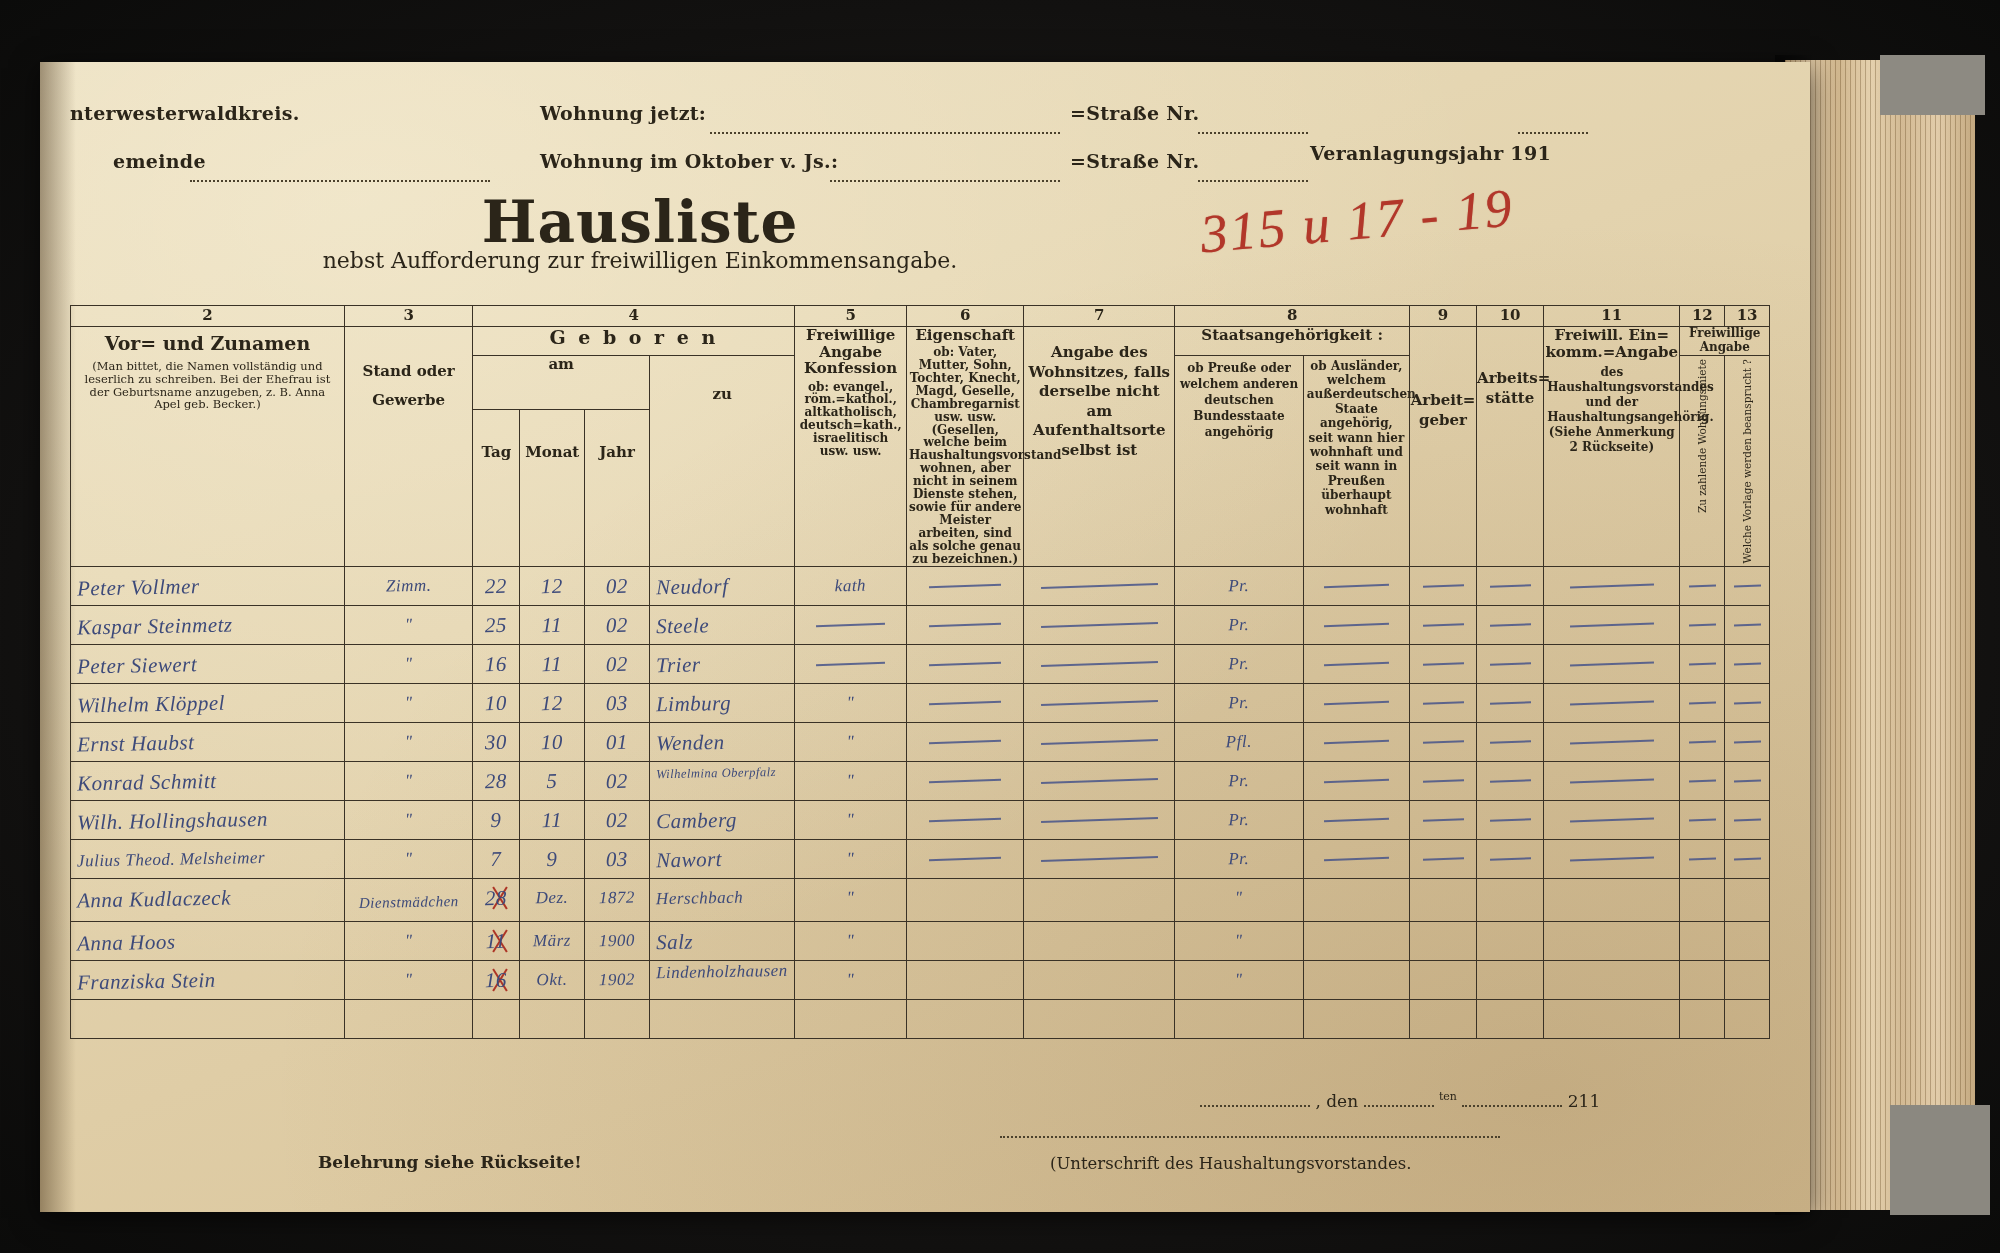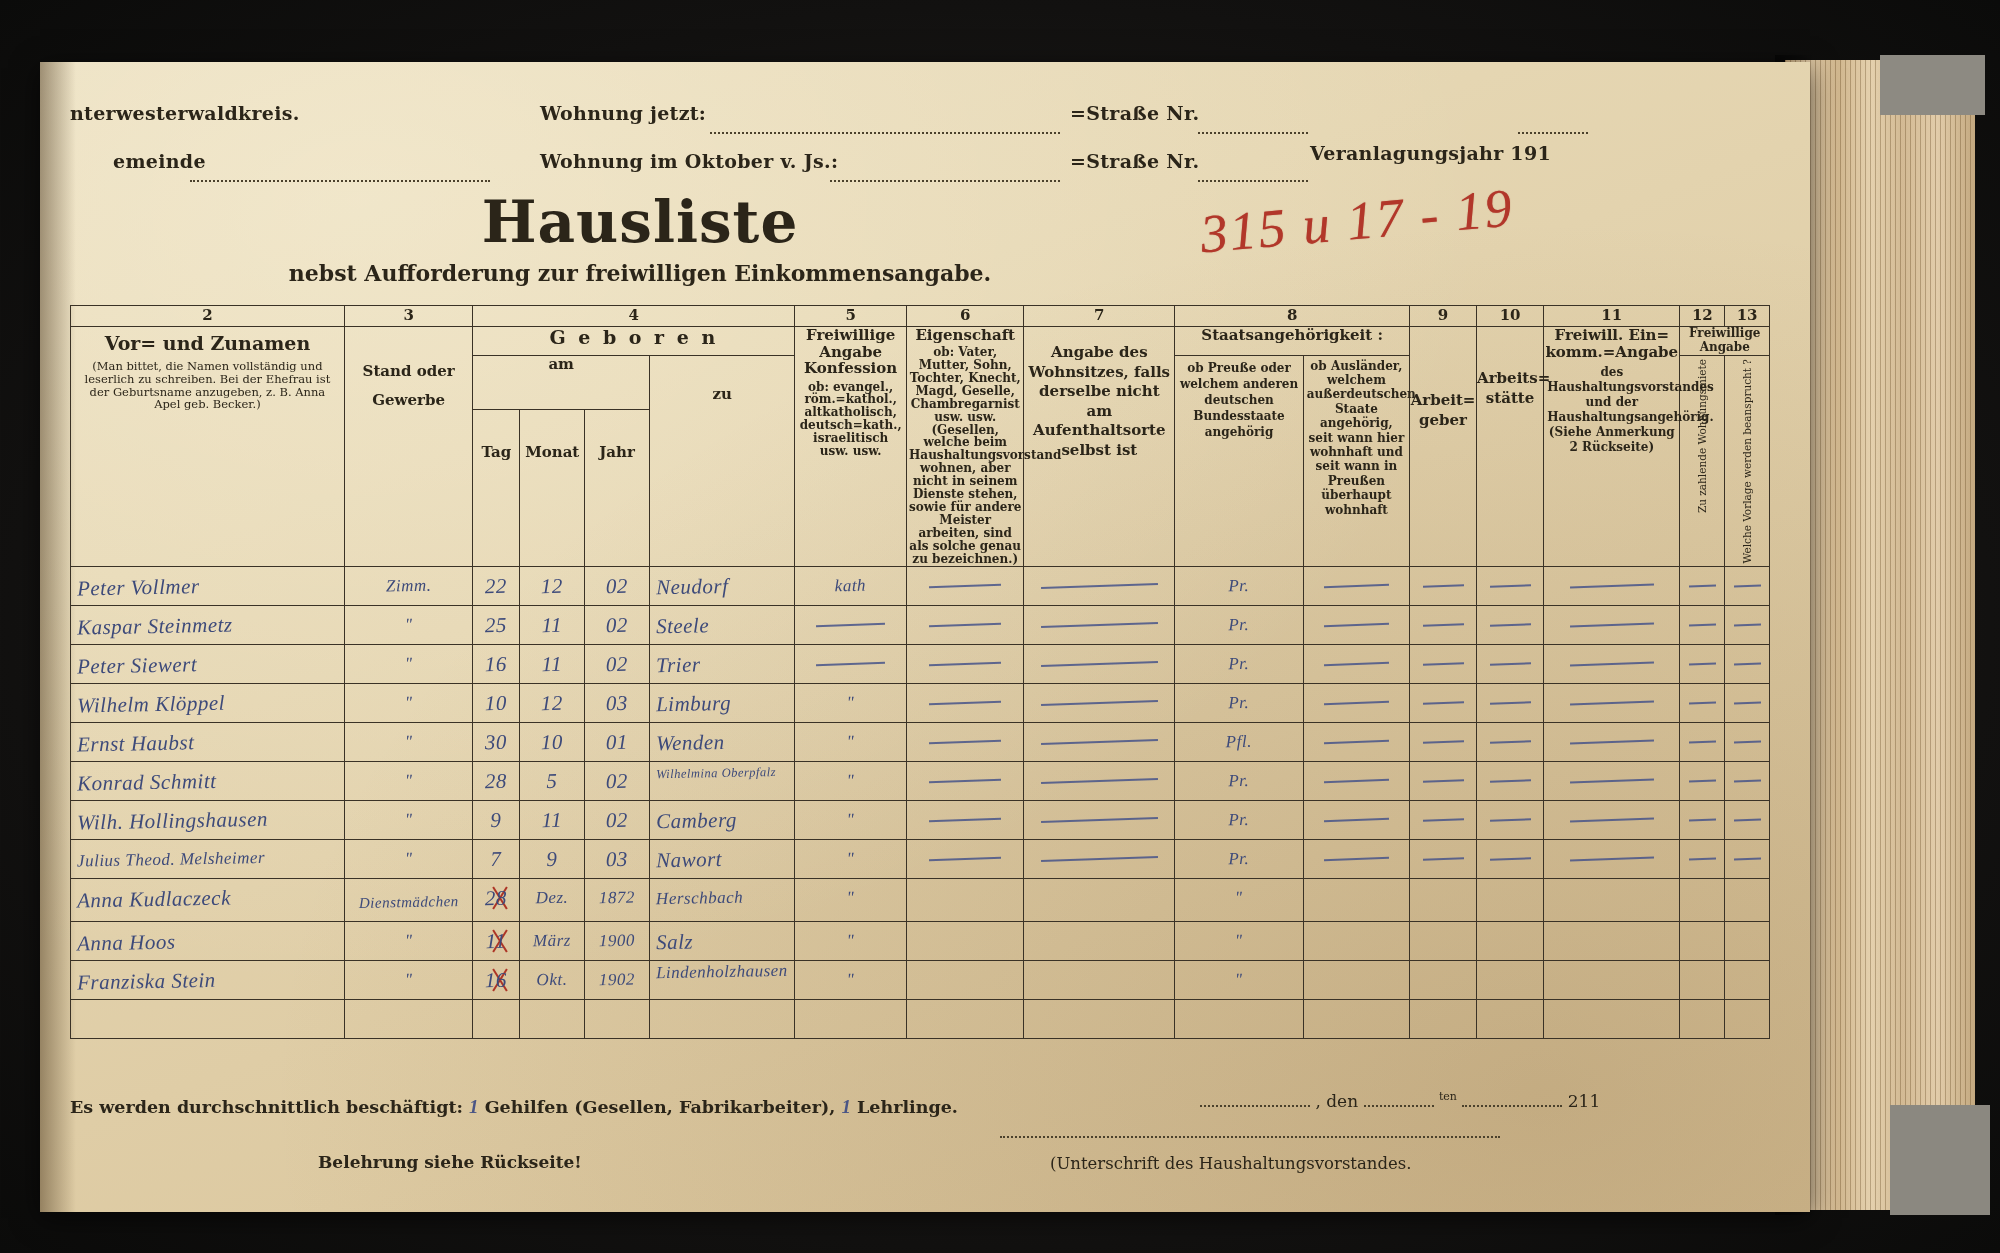--- a/index.html
+++ b/index.html
@@ -35,22 +35,22 @@
   .sheet{position:absolute;left:30px;top:30px;width:1700px;height:1090px;color:#2b2519;}
 
   
   .frak{font-family:"DejaVu Serif",serif;font-weight:bold;letter-spacing:.3px;}
   .hdr{position:absolute;left:0;top:0;width:100%;height:210px;}
   .hl{position:absolute;font-size:19px;}
   .dots{display:inline-block;border-bottom:2px dotted #4b412c;height:16px;vertical-align:bottom;}
 
   .title{position:absolute;left:0;top:96px;width:1140px;text-align:center;
      font-family:"DejaVu Serif",serif;font-weight:bold;font-size:58px;letter-spacing:1px;}
-  .subtitle{position:absolute;left:0;top:168px;width:1140px;text-align:center;
-     font-family:"DejaVu Serif",serif;font-weight:bold;font-size:22px;}
+  .subtitle{position:absolute;left:0;top:156px;width:1140px;text-align:center;
+     font-family:"DejaVu Serif",serif;font-weight:normal;font-size:22px;}
 
   .redmark{position:absolute;left:1130px;top:98px;font-family:"Liberation Serif",serif;
      font-size:54px;color:#b2372a;transform:rotate(-5deg);font-style:italic;letter-spacing:2px;
      text-shadow:0 0 1px rgba(160,40,25,.6);}
 
   
   table.main{position:absolute;left:0;top:213px;width:1700px;border-collapse:collapse;
      table-layout:fixed;}
   table.main td,table.main th{border:1.6px solid #3a3226;padding:0;vertical-align:top;}
   .colnum{height:20px;text-align:center;font-family:"DejaVu Serif",serif;font-size:15px;font-weight:bold;}
@@ -770,27 +770,20 @@
           <td></td>
           <td></td>
           <td></td>
           <td></td>
           <td></td>
         </tr>
       </tbody>
         </table>
 
       <div class="footer">
-        <div>
-          <span>Es werden durchschnittlich beschäftigt:</span>
-          <span class="fhand">1</span>
-          <span>Gehilfen (Gesellen, Fabrikarbeiter),</span>
-          <span class="fhand">1</span>
-          <span>Lehrlinge.</span>
-        </div>
       </div>
 
       <div class="dateline">
         <span class="fdots" style="width:110px"></span>
         <span>, den</span>
         <span class="fdots" style="width:70px"></span>
         <span class="sup">ten</span>
         <span class="fdots" style="width:100px"></span>
         <span>211</span>
       </div>

